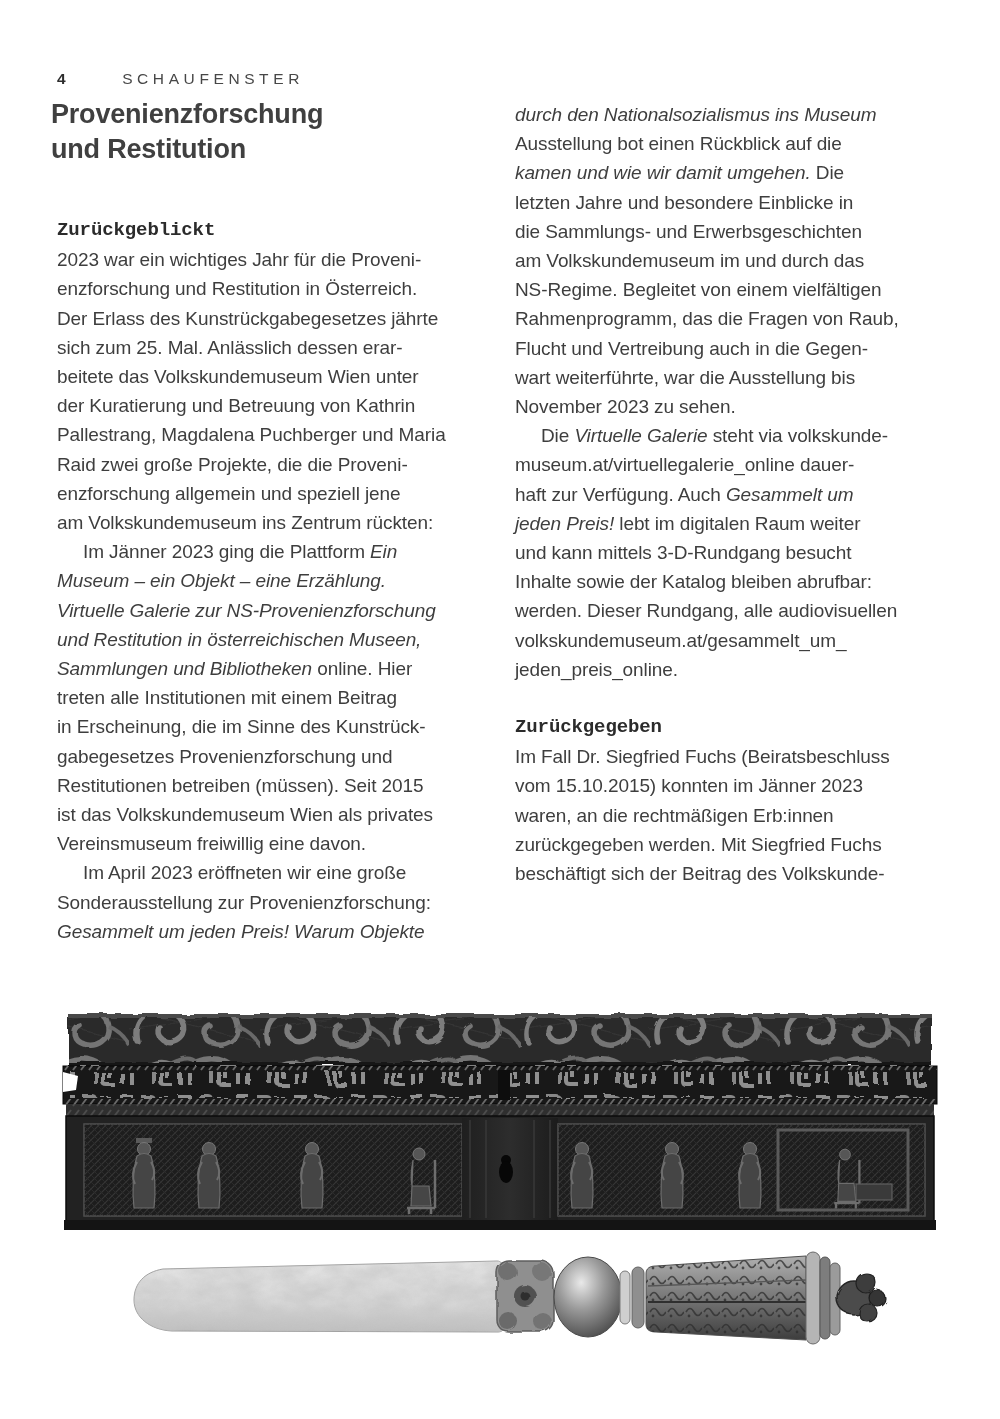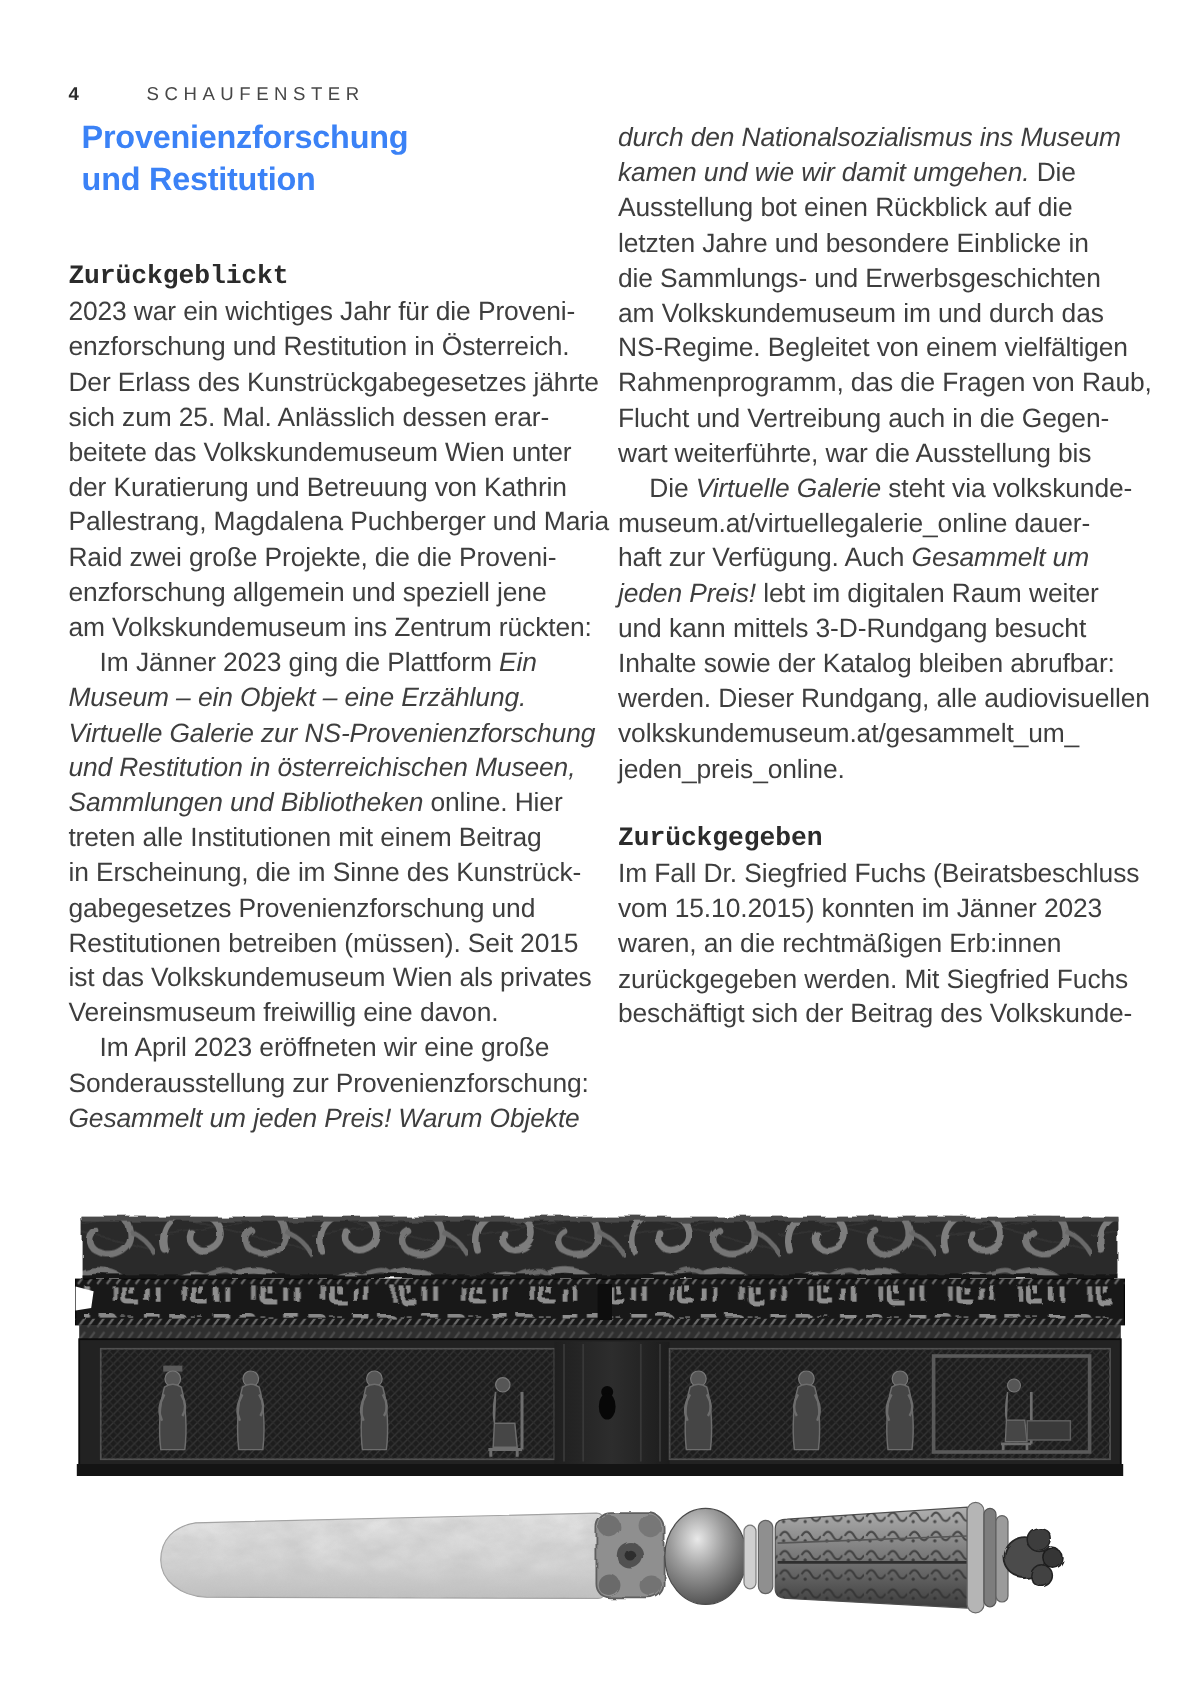--- a/index.html
+++ b/index.html
@@ -3,23 +3,23 @@
 <meta charset="utf-8">
 <style>
   html,body{margin:0;padding:0;background:#fff;}
   .page{
     position:relative;width:1000px;height:1419px;background:#ffffff;
     font-family:"Liberation Sans",sans-serif;color:#3e3e3e;overflow:hidden;
   }
   .hdr{position:absolute;top:31px;left:57px;display:flex;align-items:baseline;}
   .pgnum{font-weight:bold;font-size:15.5px;color:#2d2d2d;letter-spacing:.5px;}
   .section{margin-left:56px;font-size:15.5px;letter-spacing:4.6px;color:#474747;margin-top:39px;}
-  h1.title{margin:0;position:absolute;top:97px;left:68px;
-    font-size:27px;line-height:35px;font-weight:bold;color:#3b82f6;letter-spacing:-0.2px;}
-  .col{position:absolute;font-size:22px;line-height:29.2px;letter-spacing:-0.1px;}
+  h1.title{margin:0;position:absolute;top:97px;left:51px;
+    font-size:27px;line-height:35px;font-weight:bold;color:#404040;letter-spacing:-0.2px;}
+  .col{position:absolute;font-size:19px;line-height:29.2px;letter-spacing:-0.1px;}
   .col.left{left:57px;top:216px;width:436px;}
   .col.right{left:515px;top:100px;width:432px;}
   .subhead{font-weight:bold;color:#2b2b2b;font-family:Liberation Mono, monospace;}
   .subhead.sub2{margin-top:29px;}
   .tline{white-space:nowrap;}
   .it{font-style:italic;}
   .para.indent .tline:first-child{padding-left:26px;}
   .photo{position:absolute;top:1000px;left:0;width:1000px;height:419px;}
 </style>
 </head>
@@ -67,29 +67,30 @@
     <div class="para indent">
         <div class="tline"><span>Im April 2023 eröffneten wir eine große</span></div>
         <div class="tline"><span>Sonderausstellung zur Provenienzforschung:</span></div>
         <div class="tline"><span class="it">Gesammelt um jeden Preis! Warum Objekte</span></div>
       </div>
   </div>
 
   <div class="col right">
     <div class="para">
         <div class="tline"><span class="it">durch den Nationalsozialismus ins Museum</span></div>
+        <div class="tline"><span>Ausstellung bot einen Rückblick auf die</span></div>
         <div class="tline"><span class="it">kamen und wie wir damit umgehen.</span><span> Die</span></div>
-        <div class="tline"><span>Ausstellung bot einen Rückblick auf die</span></div>
         <div class="tline"><span>letzten Jahre und besondere Einblicke in</span></div>
         <div class="tline"><span>die Sammlungs- und Erwerbsgeschichten</span></div>
         <div class="tline"><span>am Volkskundemuseum im und durch das</span></div>
         <div class="tline"><span>NS-Regime. Begleitet von einem vielfältigen</span></div>
         <div class="tline"><span>Rahmenprogramm, das die Fragen von Raub,</span></div>
         <div class="tline"><span>Flucht und Vertreibung auch in die Gegen-</span></div>
         <div class="tline"><span>wart weiterführte, war die Ausstellung bis</span></div>
+        <div class="tline"><span>November 2023 zu sehen.</span></div>
       </div>
     <div class="para indent">
         <div class="tline"><span>Die </span><span class="it">Virtuelle Galerie</span><span> steht via volkskunde-</span></div>
         <div class="tline"><span>museum.at/virtuellegalerie_online dauer-</span></div>
         <div class="tline"><span>haft zur Verfügung. Auch </span><span class="it">Gesammelt um</span></div>
         <div class="tline"><span class="it">jeden Preis!</span><span> lebt im digitalen Raum weiter</span></div>
         <div class="tline"><span>und kann mittels 3-D-Rundgang besucht</span></div>
         <div class="tline"><span>Inhalte sowie der Katalog bleiben abrufbar:</span></div>
         <div class="tline"><span>werden. Dieser Rundgang, alle audiovisuellen</span></div>
         <div class="tline"><span>volkskundemuseum.at/gesammelt_um_</span></div>

